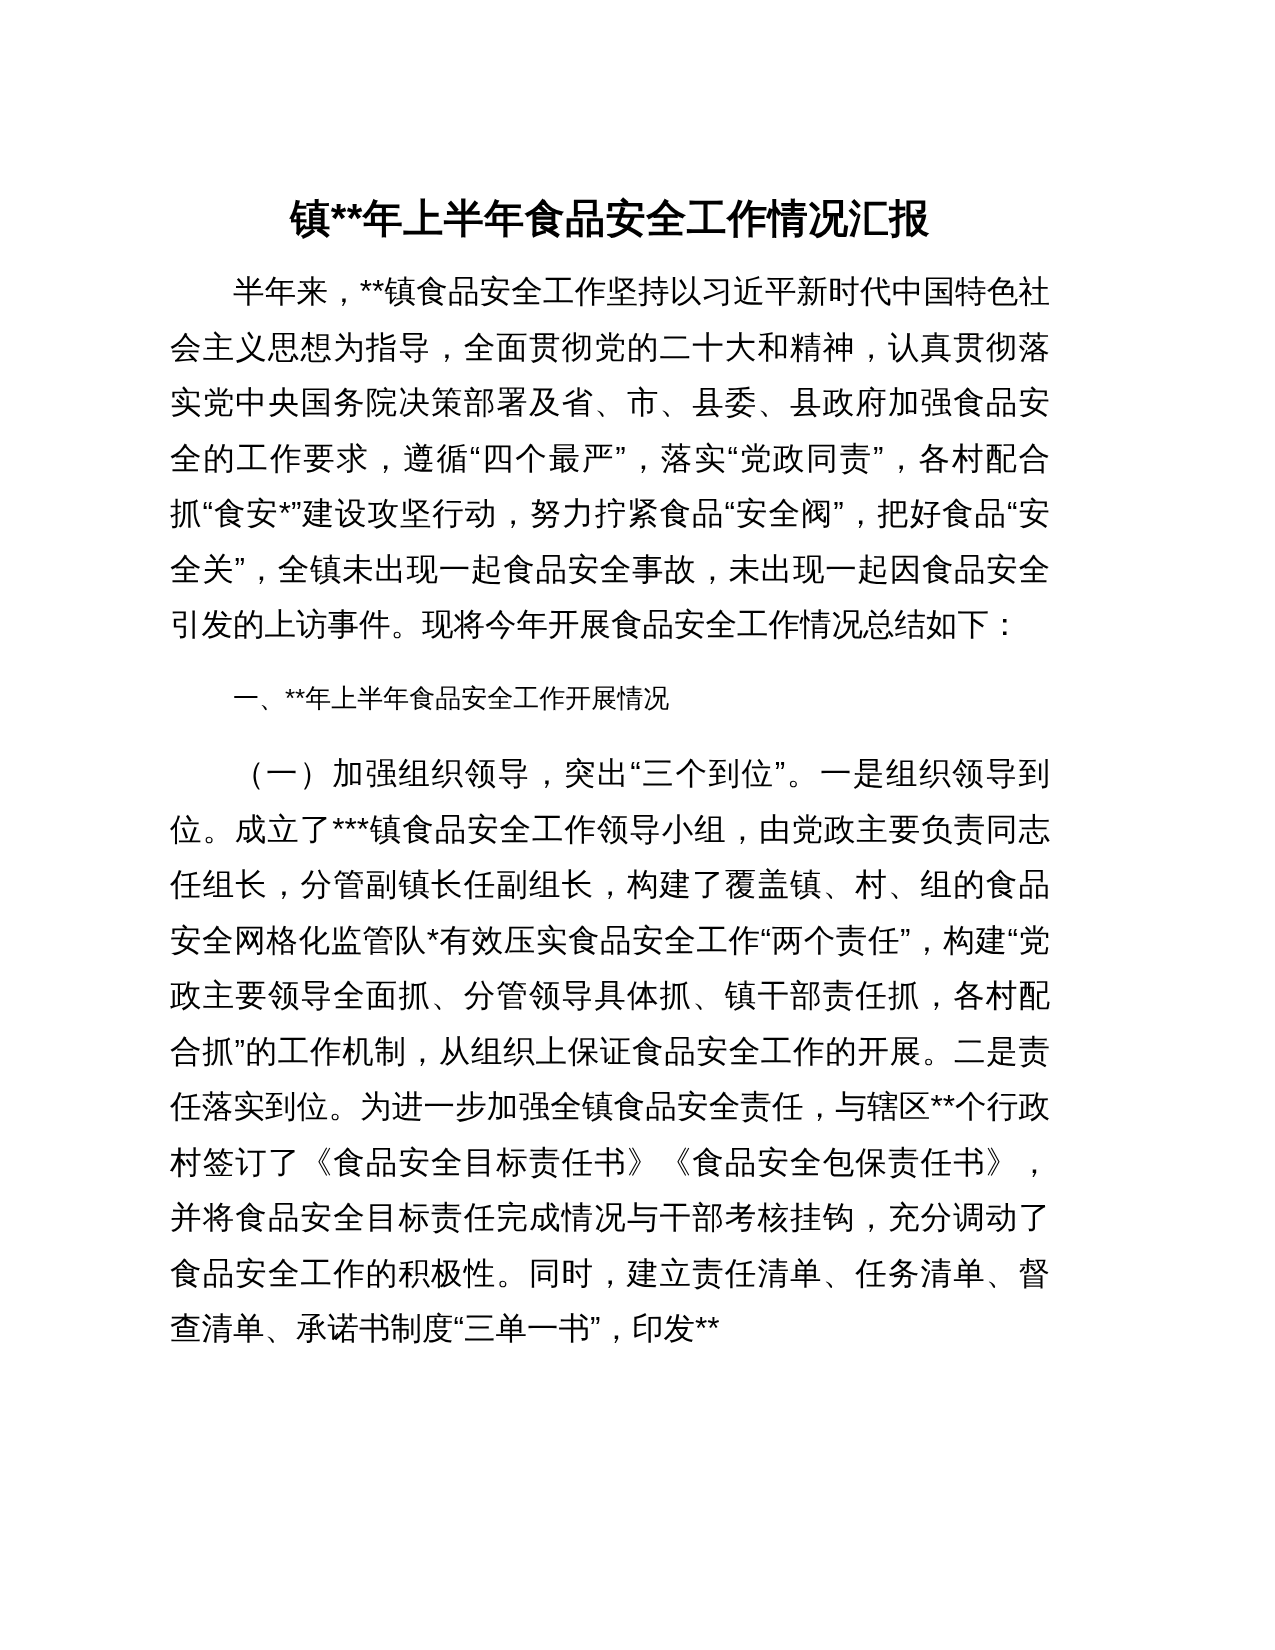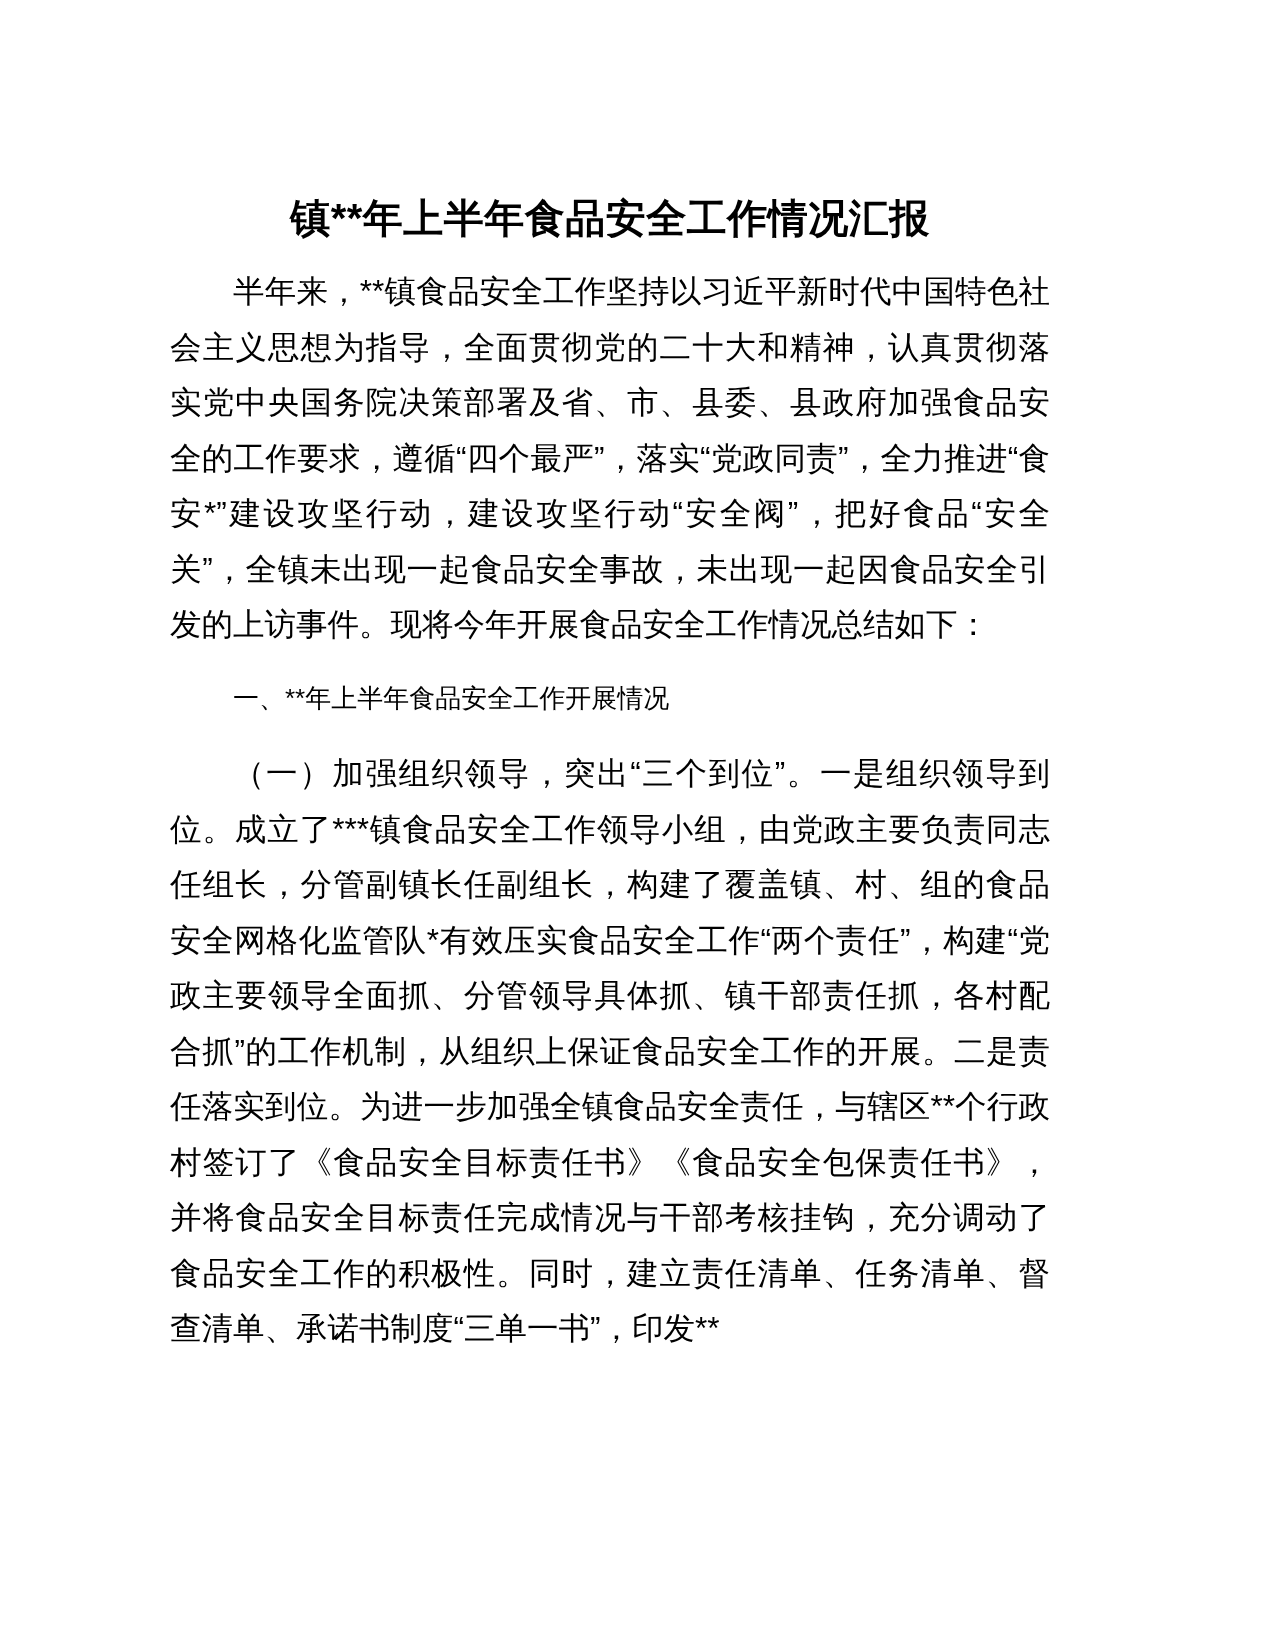--- a/index.html
+++ b/index.html
@@ -69,21 +69,21 @@
   .gap-md { height: 20px; }
 </style>
 </head>
 <body>
 
 <div class="page">
   <div class="content">
 
     <h1 class="doc-title">镇**年上半年食品安全工作情况汇报</h1>
 
-    <p class="para indent">半年来，**镇食品安全工作坚持以习近平新时代中国特色社会主义思想为指导，全面贯彻党的二十大和精神，认真贯彻落实党中央国务院决策部署及省、市、县委、县政府加强食品安全的工作要求，遵循“四个最严”，落实“党政同责”，全力推进“食安*”建设攻坚行动，建设攻坚行动“安全阀”，把好食品“安全关”，全镇未出现一起食品安全事故，未出现一起因食品安全引发的上访事件。现将今年开展食品安全工作情况总结如下：</p>
+    <p class="para indent">半年来，**镇食品安全工作坚持以习近平新时代中国特色社会主义思想为指导，全面贯彻党的二十大和精神，认真贯彻落实党中央国务院决策部署及省、市、县委、县政府加强食品安全的工作要求，遵循“四个最严”，落实“党政同责”，各村配合抓“食安*”建设攻坚行动，努力拧紧食品“安全阀”，把好食品“安全关”，全镇未出现一起食品安全事故，未出现一起因食品安全引发的上访事件。现将今年开展食品安全工作情况总结如下：</p>
 
     <div class="gap-sm"></div>
 
     <p class="section-heading">一、**年上半年食品安全工作开展情况</p>
 
     <div class="gap-md"></div>
 
     <p class="para indent">（一）加强组织领导，突出“三个到位”。一是组织领导到位。成立了***镇食品安全工作领导小组，由党政主要负责同志任组长，分管副镇长任副组长，构建了覆盖镇、村、组的食品安全网格化监管队*有效压实食品安全工作“两个责任”，构建“党政主要领导全面抓、分管领导具体抓、镇干部责任抓，各村配合抓”的工作机制，从组织上保证食品安全工作的开展。二是责任落实到位。为进一步加强全镇食品安全责任，与辖区**个行政村签订了《食品安全目标责任书》《食品安全包保责任书》，并将食品安全目标责任完成情况与干部考核挂钩，充分调动了食品安全工作的积极性。同时，建立责任清单、任务清单、督查清单、承诺书制度“三单一书”，印发**</p>
 
   </div>

